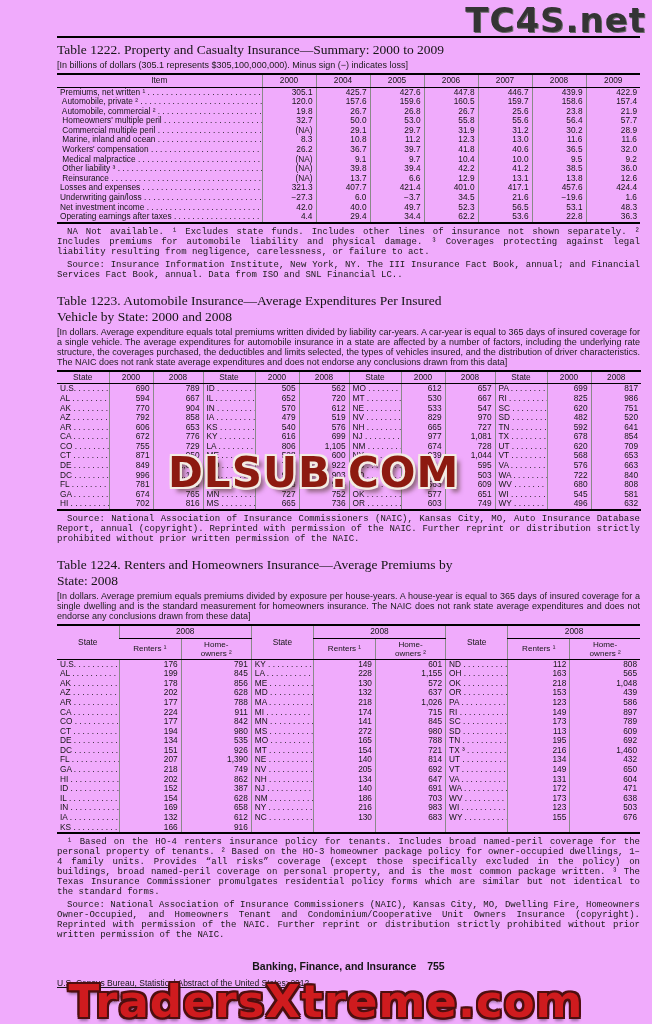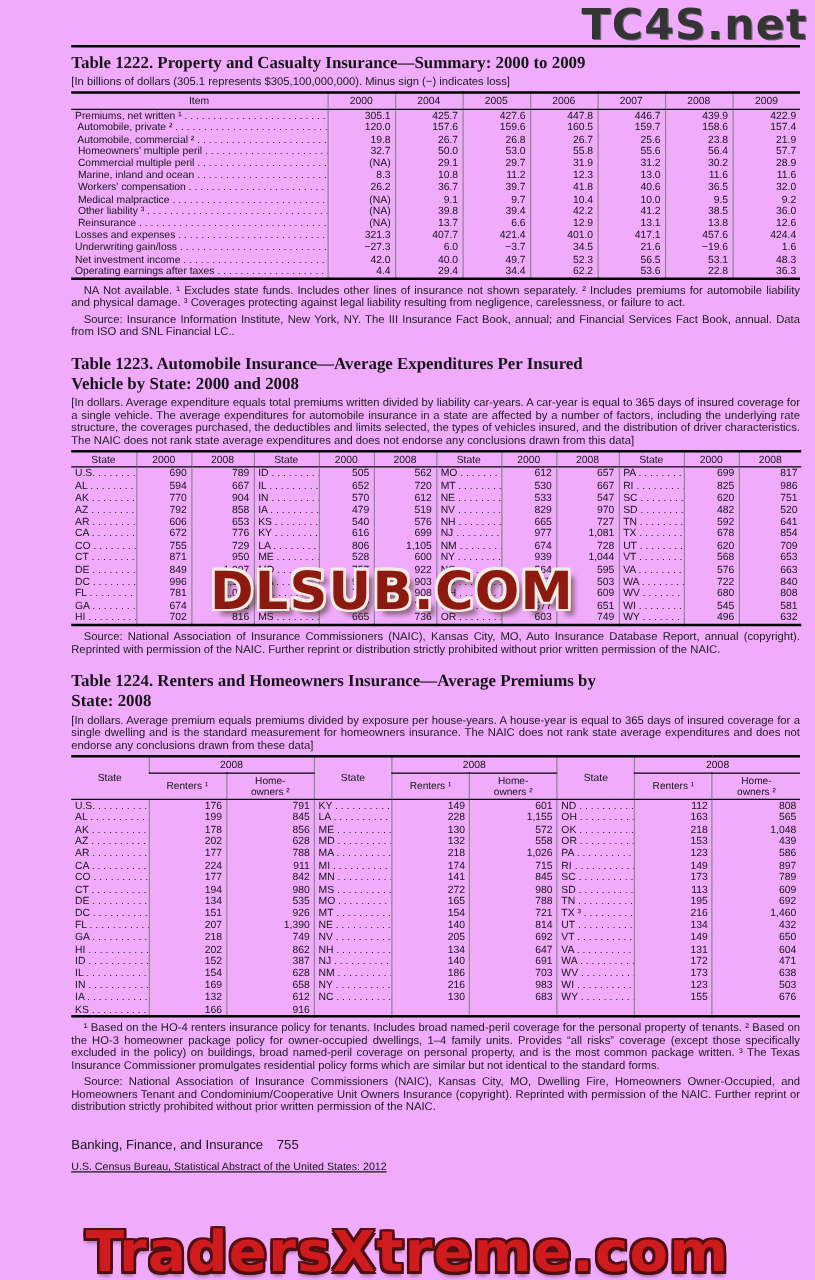--- a/index.html
+++ b/index.html
@@ -30,29 +30,29 @@
     font-family:"DejaVu Sans", sans-serif; font-weight:900; font-size:45px;
     color:#cf1b1e; letter-spacing:1px; white-space:nowrap;
     text-shadow:-2px -2px 0 #4d0f0f, 2px -2px 0 #4d0f0f, -2px 2px 0 #4d0f0f,
                 2px 2px 0 #4d0f0f, 0 -2px 0 #4d0f0f, 0 2px 0 #4d0f0f,
                 -2px 0 0 #4d0f0f, 2px 0 0 #4d0f0f, 0 4px 3px rgba(0,0,0,.35);
   }
 
   .top-rule { border-top:2.5px solid #000; margin-top:32px; margin-bottom:4px; }
 
   h2.tbl-title {
-    font-family:"Liberation Serif", serif; font-weight:bold;
+    font-family:"Liberation Serif", serif; font-weight:normal;
     font-size:13.5px; line-height:16px; white-space:pre-line; margin:2px 0 2px 0;
   }
   h2.mt { margin-top:13px; }
 
   p.headnote, p.note {
     font-size:9px; line-height:10px; text-align:justify; margin:1px 0 3px 0; color:#1a1a1a;
   }
-  p.note { text-indent:10px; margin-top:3px; }
+  p.note { text-indent:10px; margin-top:3px;font-family:Liberation Mono, monospace; }
 
   table.dtable {
     width:100%; border-collapse:collapse; table-layout:fixed;
     border-top:2px solid #000; border-bottom:2px solid #000;
     font-size:8.3px; margin-top:1px;
   }
   .dtable th {
     font-weight:normal; text-align:center; font-size:8.3px;
     padding:1px 2px; border-bottom:1.25px solid #000; line-height:9.5px;
   }
@@ -69,21 +69,21 @@
   td.st.empty::after { content:""; }
   td.n { text-align:right; white-space:nowrap; }
   td.b { font-weight:normal; }
 
   .t1222 .c-lab { width:205px; } .t1222 .c-y { width:54px; }
   .t1223 .c-st { width:52px; } .t1223 .c-a { width:44px; } .t1223 .c-b { width:50px; }
   .t1224 .c-st4 { width:62px; } .t1224 .c-r { width:62px; } .t1224 .c-h { width:70px; }
   .t1224 th.sub { white-space:pre-line; line-height:9px; font-size:8.1px; }
   .t1224 th.yhead { border-bottom:1px solid #000; }
 
-  .footer-line { margin-top:20px; text-align:left; font-size:10.5px; font-weight:normal; }
+  .footer-line { margin-top:20px; text-align:center; font-size:10.5px; font-weight:bold; }
   .footer-line .pageno { margin-left:8px; }
   .census { margin-top:6px; text-align:left; font-size:8.5px;text-decoration:underline; }
 </style>
 </head>
 <body>
 
 <div class="page">
 
   <div class="wm-top">TC4S.net</div>
 
@@ -552,21 +552,21 @@
             <td class="st">OK</td>
             <td class="n">218</td>
             <td class="n">1,048</td>
           </tr>
           <tr>
             <td class="st">AZ</td>
             <td class="n">202</td>
             <td class="n">628</td>
             <td class="st">MD</td>
             <td class="n">132</td>
-            <td class="n">558</td>
+            <td class="n">637</td>
             <td class="st">OR</td>
             <td class="n">153</td>
             <td class="n">439</td>
           </tr>
           <tr>
             <td class="st">AR</td>
             <td class="n">177</td>
             <td class="n">788</td>
             <td class="st">MA</td>
             <td class="n">218</td>

